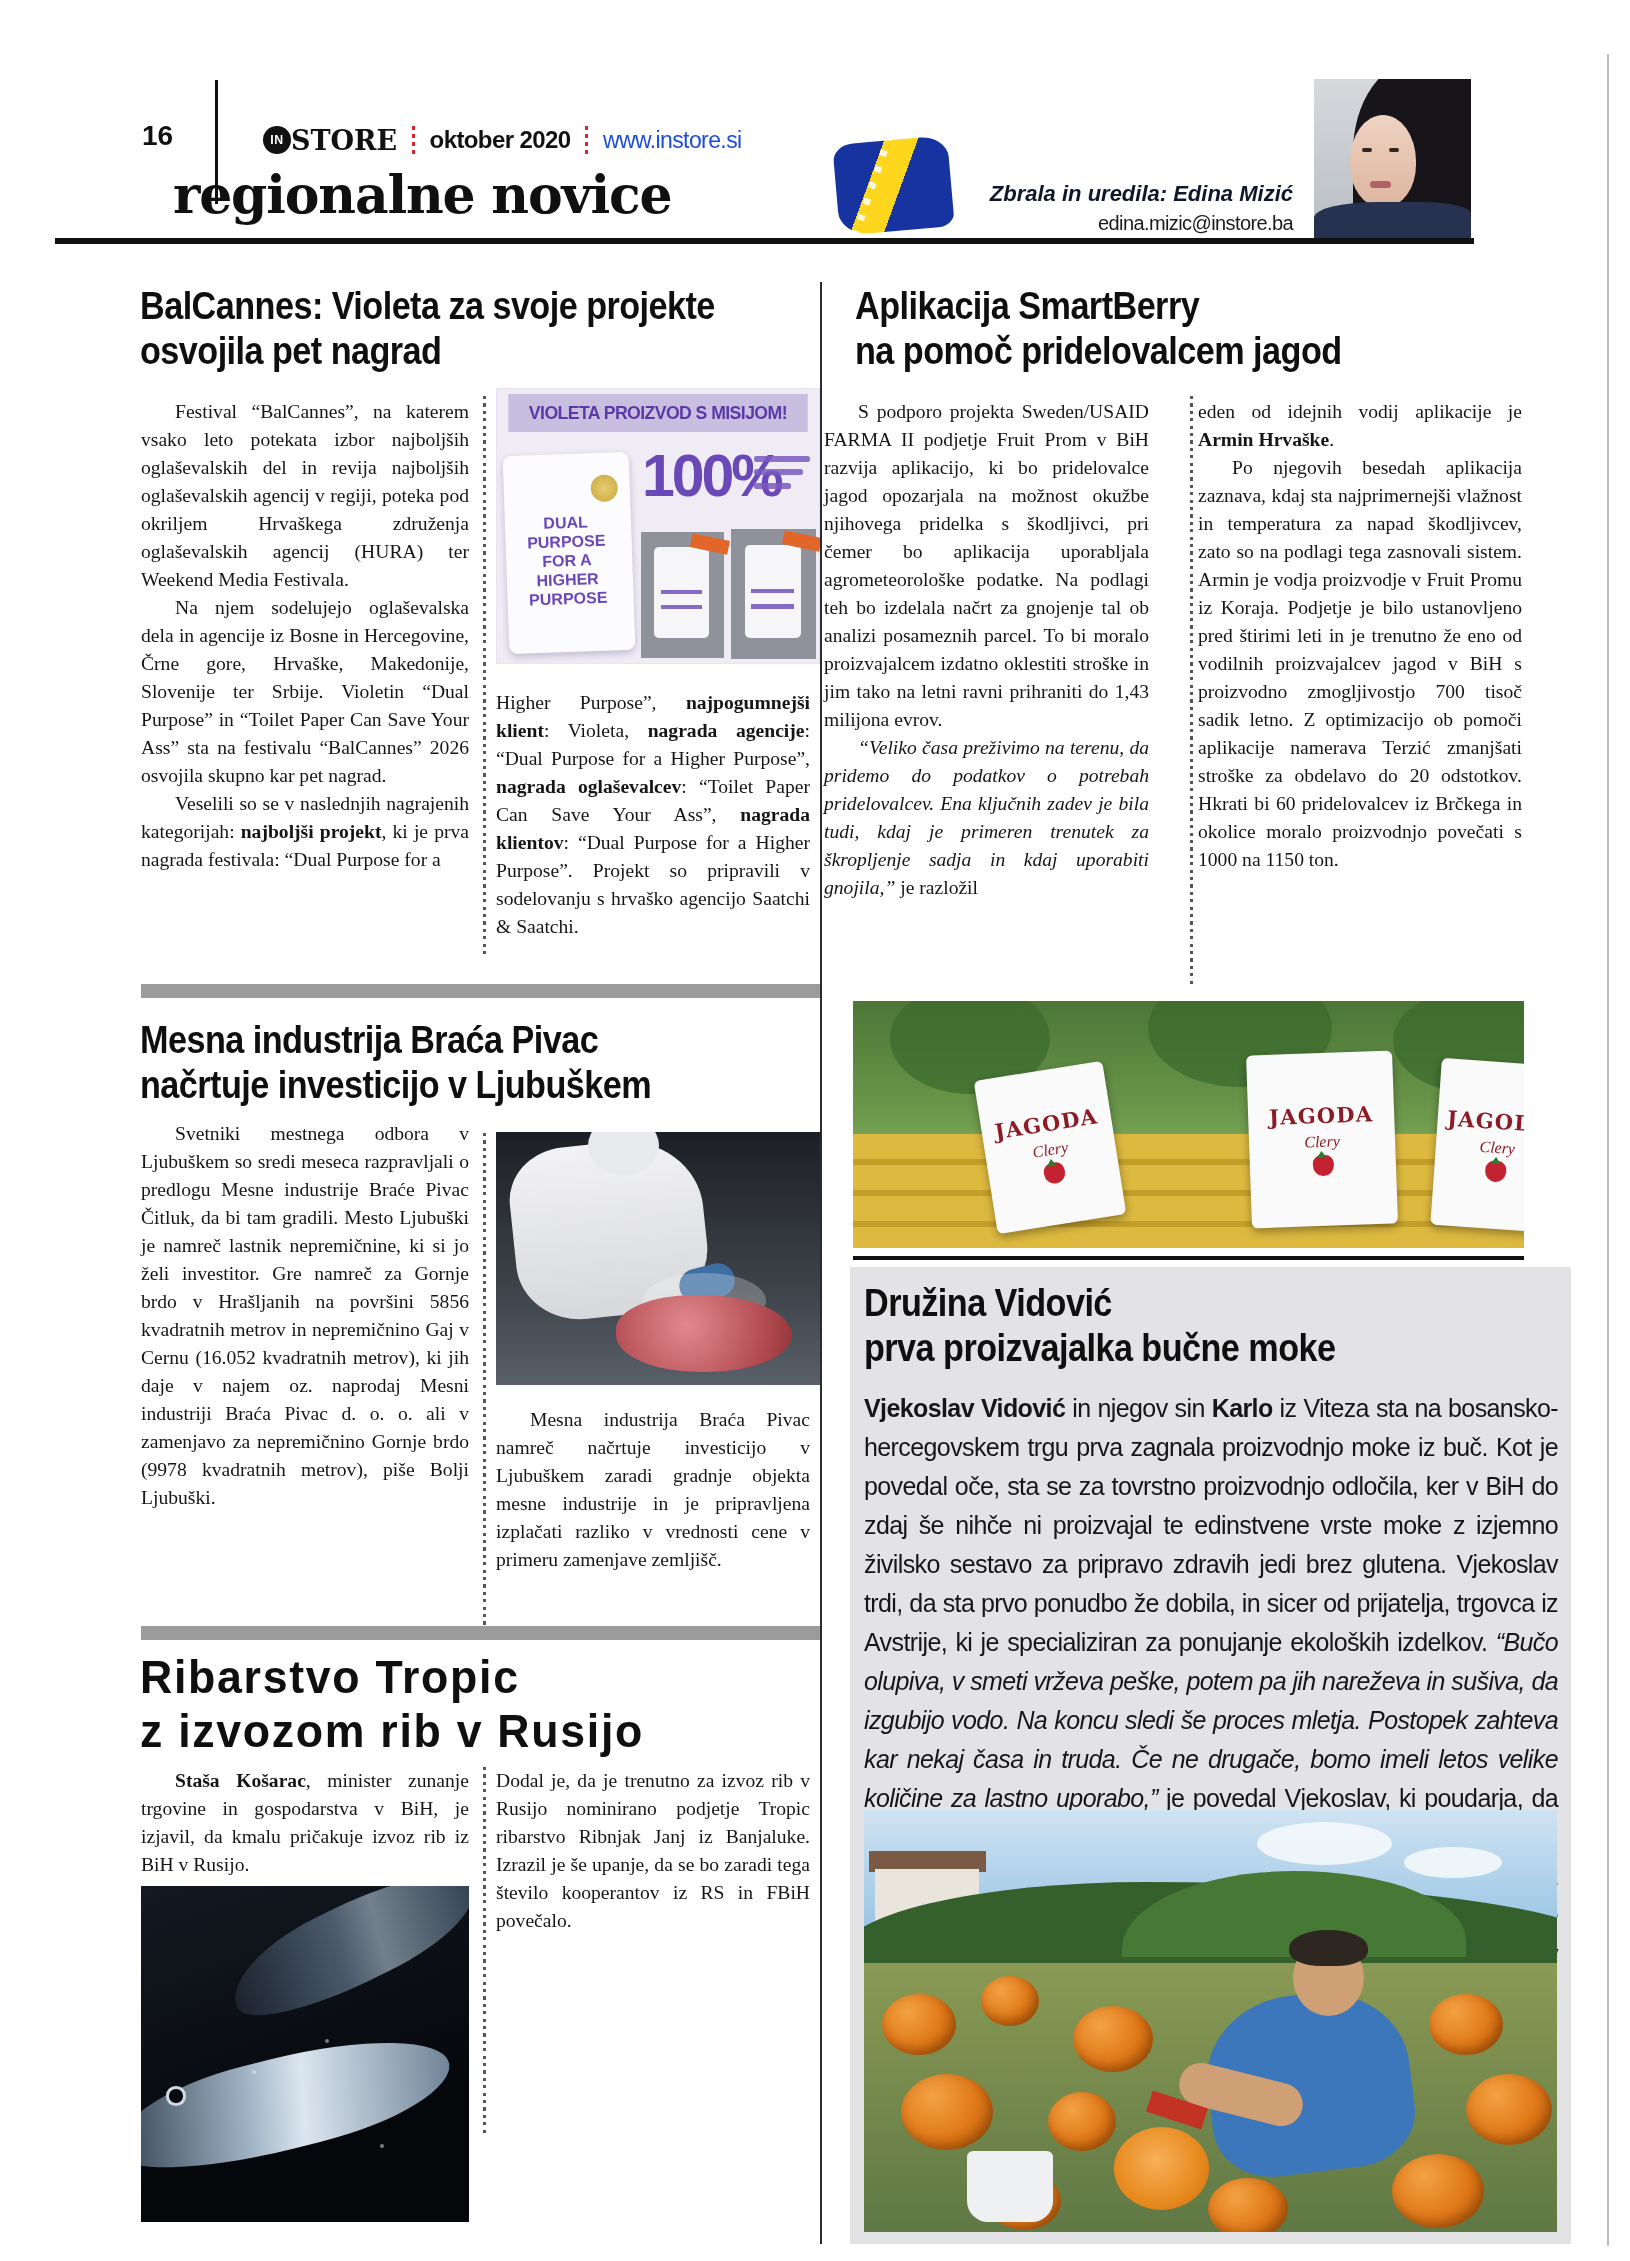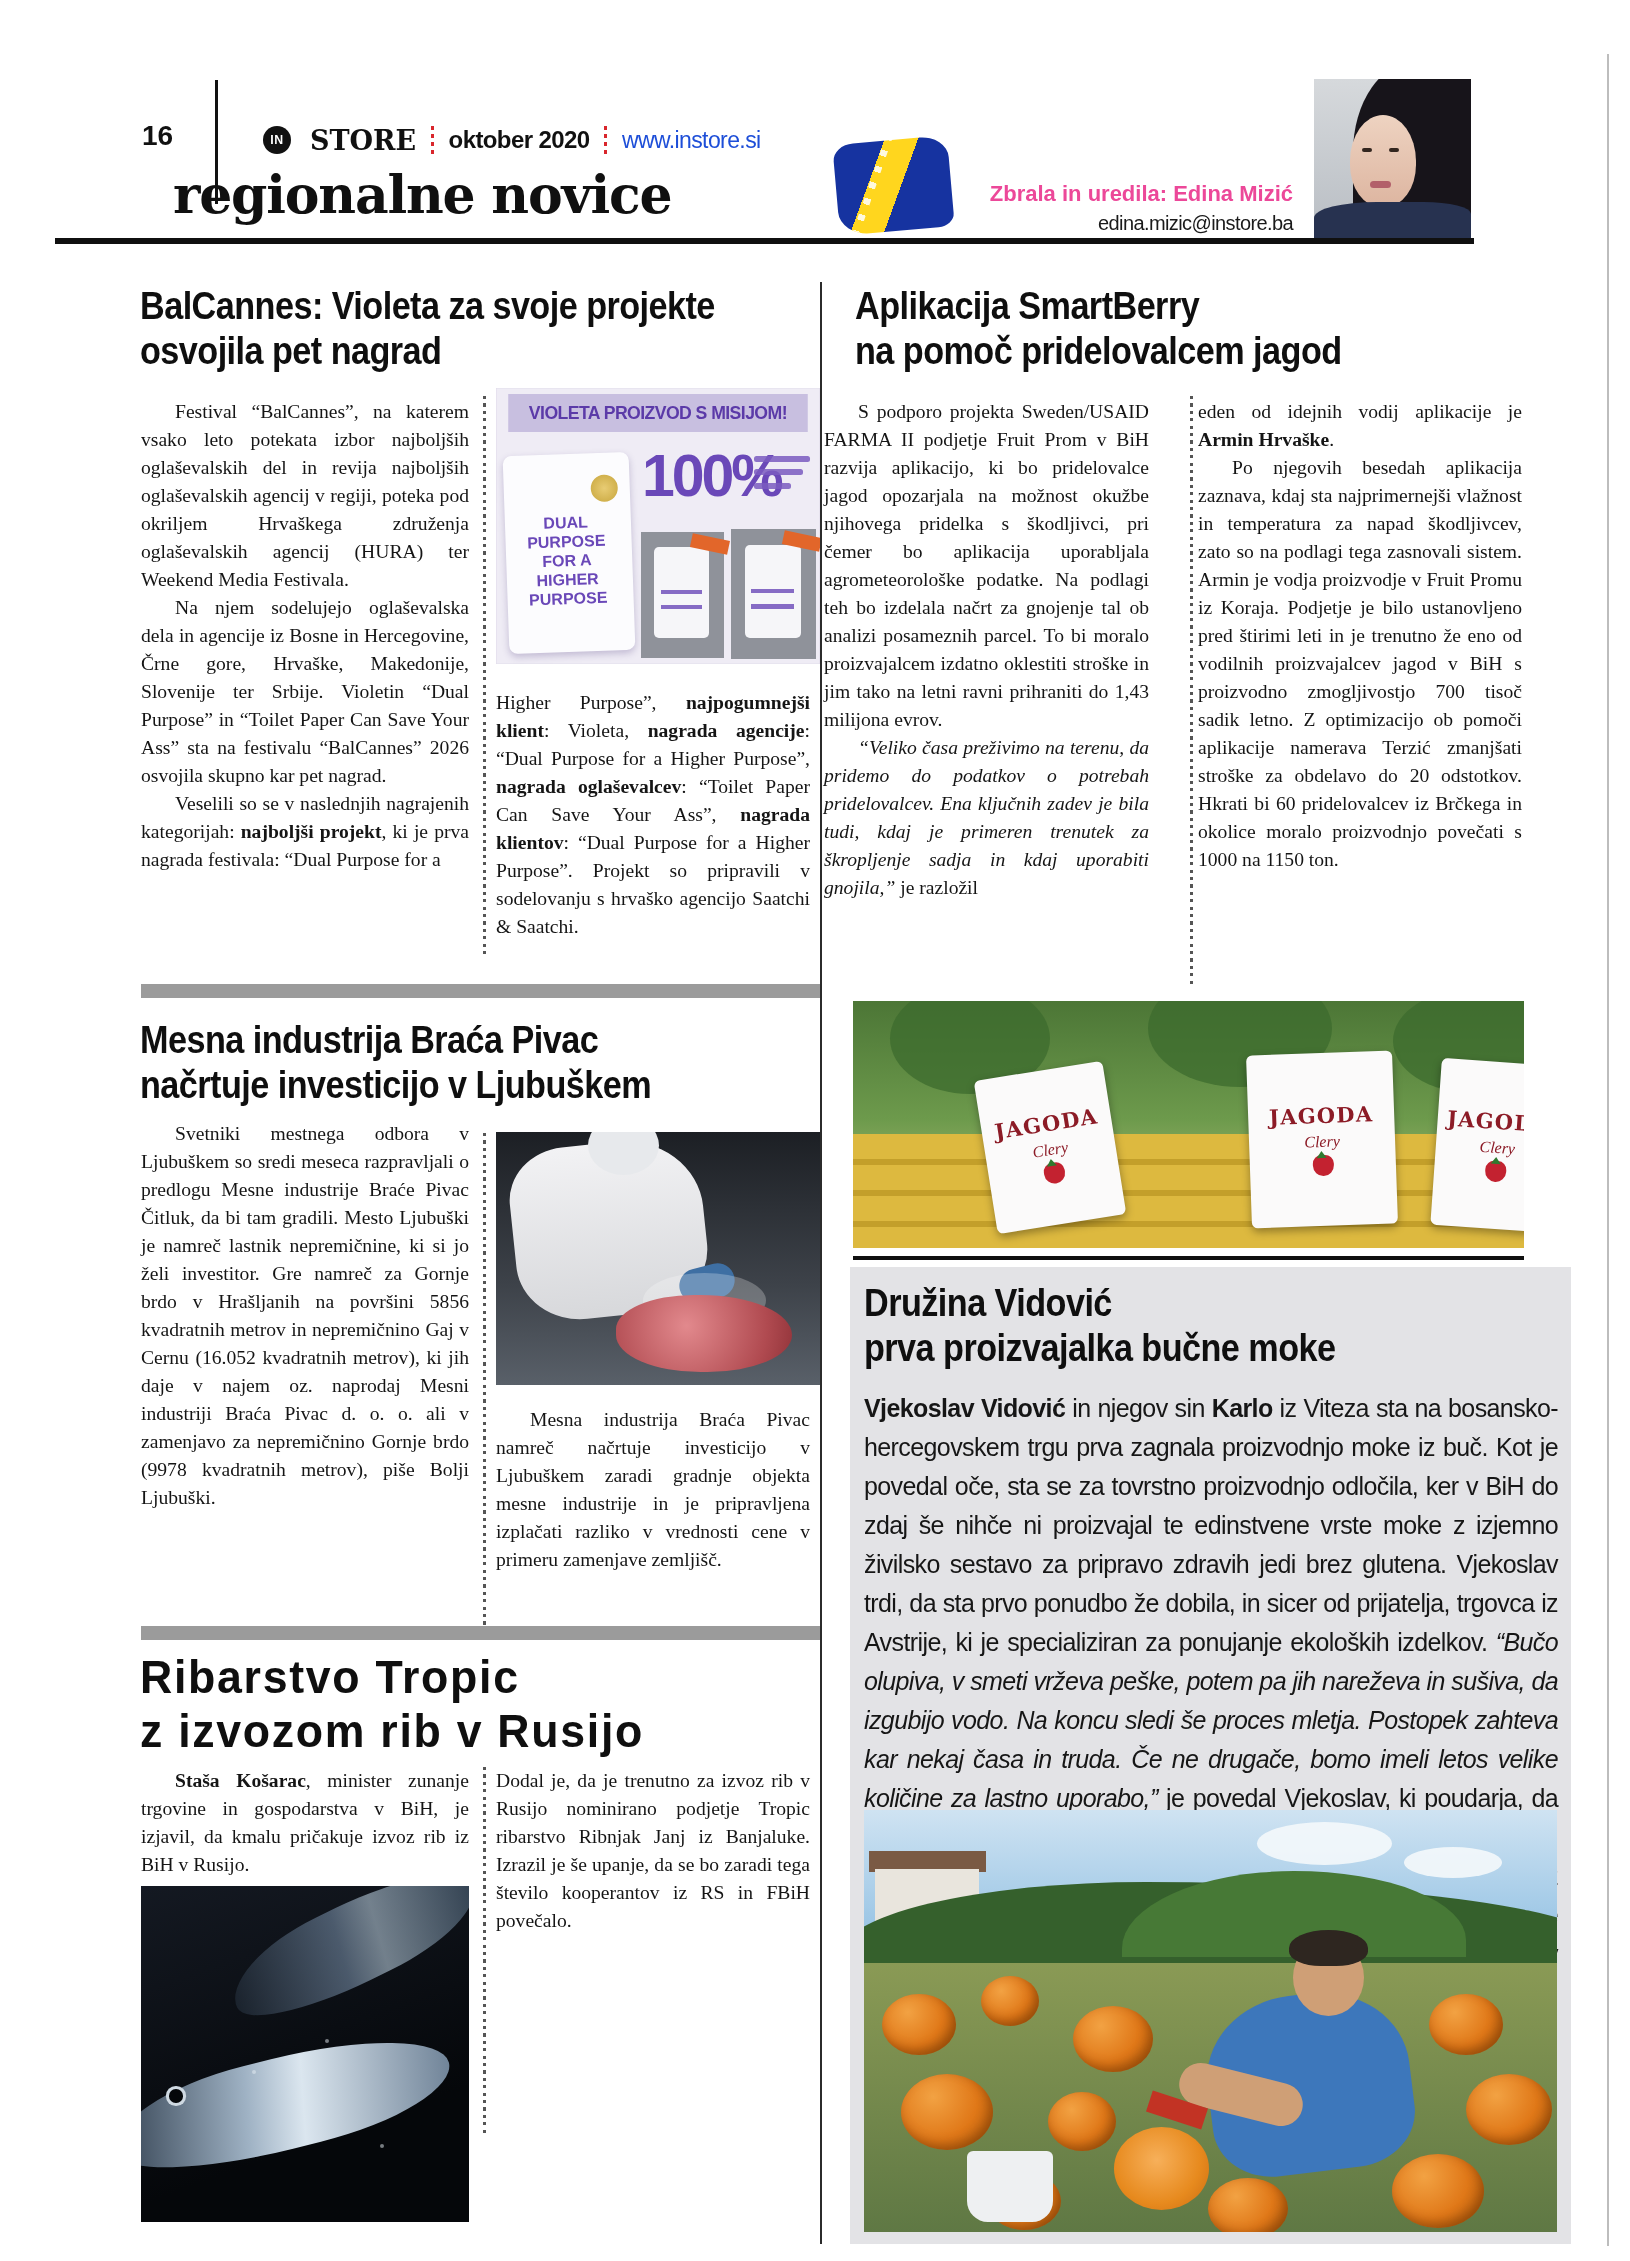--- a/index.html
+++ b/index.html
@@ -5,34 +5,34 @@
   html,body{margin:0;padding:0;background:#ffffff;}
   .page{position:relative;width:1630px;height:2261px;background:#ffffff;overflow:hidden;
         font-family:"Liberation Sans",sans-serif;color:#141414;}
 
   
   .pagenum{position:absolute;left:142px;top:120px;font-size:28px;font-weight:700;color:#111;}
   .hdr-vbar{position:absolute;left:215px;top:80px;width:3.1px;height:124px;background:#111;}
   .masthead{position:absolute;left:263px;top:123px;height:34px;display:flex;align-items:center;}
   .logo-circle{width:28px;height:28px;border-radius:50%;background:#111;color:#fff;display:flex;
                align-items:center;justify-content:center;font-size:12.3px;font-weight:700;letter-spacing:0.6px;}
-  .brand{font-family:"DejaVu Serif",serif;font-weight:700;font-size:27px;margin-left:19px;color:#111;}
+  .brand{font-family:"DejaVu Serif",serif;font-weight:700;font-size:27px;margin-left:0;color:#111;}
   .m-sep{display:inline-block;width:3.1px;height:28px;margin:0 14.7px;
          background:repeating-linear-gradient(#d9262c 0 3.7px,transparent 3.7px 8px);}
   .issue{font-size:24px;font-weight:700;color:#111;letter-spacing:-0.6px;}
   .site{font-size:23px;font-weight:400;color:#1d4ed8;letter-spacing:-0.6px;}
   .section-title{position:absolute;left:173px;top:167px;font-family:"DejaVu Serif",serif;font-weight:700;
                  font-size:52px;line-height:55px;letter-spacing:-1.2px;color:#101010;}
   .flag{position:absolute;left:836px;top:140px;width:115px;height:91px;transform:rotate(-5deg);
         border-radius:18% 24% 14% 26%;overflow:hidden;
         background:linear-gradient(115deg,#1633a0 0 33%,#ffd61e 33% 55%,#1633a0 55% 100%);}
   .flag .stars{position:absolute;left:27%;top:-12%;width:6.8px;height:130%;transform:rotate(24deg);
         background:repeating-linear-gradient(#ffffff 0 6.1px,transparent 6.1px 17px);opacity:.85;}
   .editor{position:absolute;left:921px;top:181px;width:372px;text-align:right;}
-  .editor .who{font-size:22px;font-weight:700;color:#ec4899;}
+  .editor .who{font-size:22px;font-weight:700;color:#0f172a;font-style:italic;}
   .editor .mail{font-size:20px;margin-top:5px;color:#1a1a1a;letter-spacing:-0.6px;}
   .editor-photo{position:absolute;left:1314px;top:79px;width:157px;height:162px;overflow:hidden;
                 background:linear-gradient(#d6d9dc,#b8bdc3);}
   .ep-hair{position:absolute;left:39px;top:-18.4px;width:141px;height:203px;background:#17141a;
            border-radius:45% 30% 10% 10%;}
   .ep-face{position:absolute;left:36px;top:36px;width:66px;height:92px;border-radius:50% 50% 46% 46%;
            background:linear-gradient(#eed3c1,#ddb5a0);}
   .ep-lips{position:absolute;left:56px;top:102px;width:21px;height:7.4px;border-radius:6.1px;background:#b2606a;}
   .ep-eye{position:absolute;width:9.8px;height:4.3px;border-radius:2.5px;background:#33261f;}
   .ep-body{position:absolute;left:0;bottom:0;width:100%;height:39px;background:#273250;border-radius:40% 30% 0 0;}

